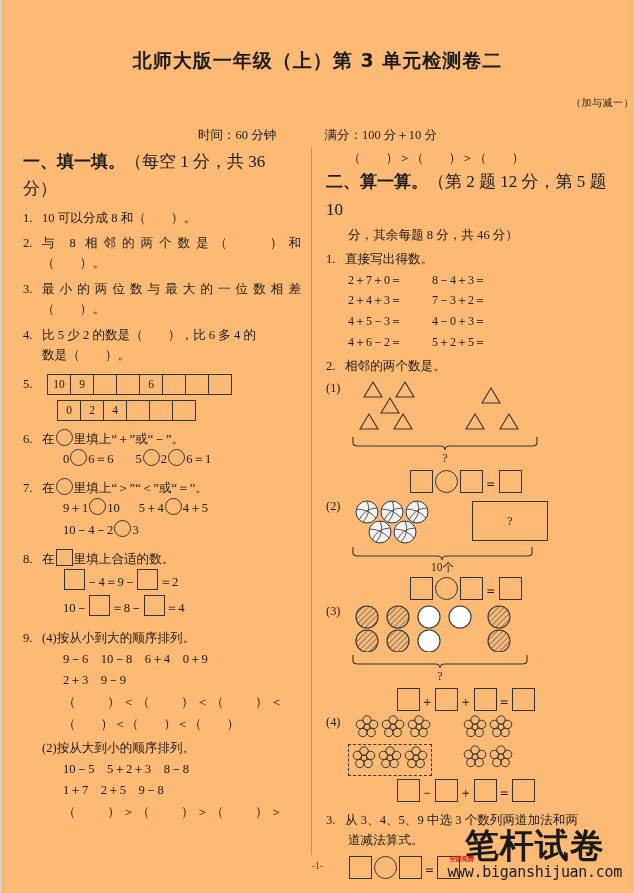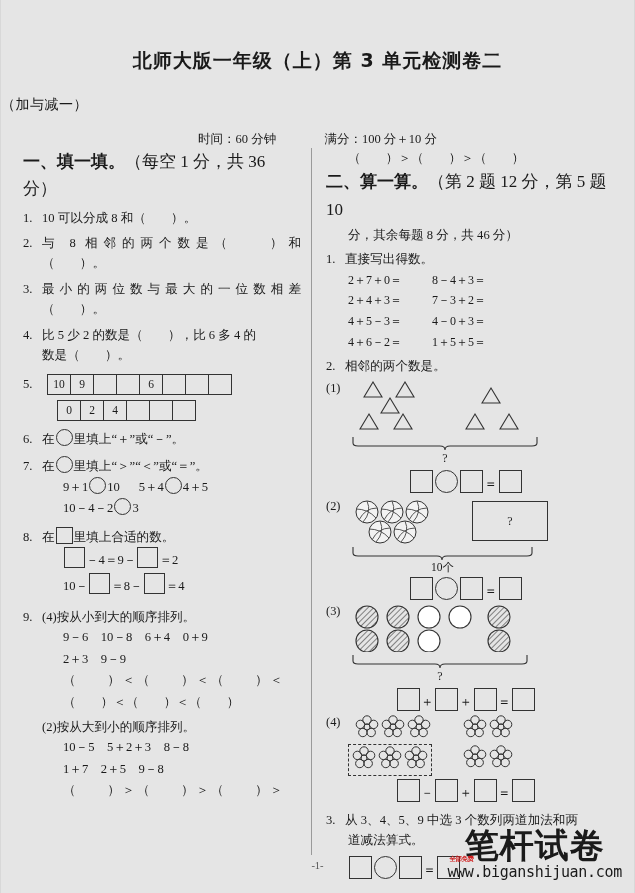--- a/index.html
+++ b/index.html
@@ -4,41 +4,41 @@
 <style>
   html, body {
     margin: 0;
     padding: 0;
     background: #ffffff;
   }
   .page {
     position: relative;
     width: 635px;
     height: 893px;
-    background: #e5e5e5;
+    background: #fdba74;
     font-family: "Liberation Serif", "DejaVu Serif", serif;
     color: #1a1a1a;
     overflow: hidden;
     box-sizing: border-box;
     border-left: 1px solid #d8d8d8;
     border-right: 1px solid #d8d8d8;
   }
 
   
   .doc-title {
     text-align: center;
     font-size: 19px;
     font-weight: bold;
     letter-spacing: 1px;
     margin: 48px 0 0 0;
     font-family: "DejaVu Sans", "Liberation Sans", sans-serif;
   }
   .doc-subtitle {
-    text-align: left;
-    font-size: 14px;
+    text-align: right;
+    font-size: 10px;
     margin-top: 22px;
     letter-spacing: 0.5px;
   }
   .doc-meta {
     text-align: center;
     font-size: 12.5px;
     margin-top: 17px;
   }
   .doc-meta .gap { display: inline-block; width: 42px; }
 
@@ -289,20 +289,25 @@
             </tr>
           </tbody>
         </table>
 
       <div class="q" style="margin-top:8px">
         <span class="q-num">6.</span>
         <span class="q-body">
           <span>在</span><span class="circ"></span><span>里填上“＋”或“－”。</span>
         </span>
       </div>
+      <div class="indent2">
+        <span>0</span><span class="circ"></span><span>6＝6</span>
+        &nbsp;&nbsp;&nbsp;&nbsp;&nbsp;
+        <span>5</span><span class="circ"></span><span>2</span><span class="circ"></span><span>6＝1</span>
+      </div>
 
       <div class="q" style="margin-top:7px">
         <span class="q-num">7.</span>
         <span class="q-body">
           <span>在</span><span class="circ"></span><span>里填上“＞”“＜”或“＝”。</span>
         </span>
       </div>
       <div class="indent2">
         <span>9＋1</span><span class="circ"></span><span>10</span>
         &nbsp;&nbsp;&nbsp;&nbsp;
@@ -349,21 +354,21 @@
       <div class="indent" style="padding-left:22px">分，其余每题 8 分，共 46 分）</div>
 
       <div class="q" style="margin-top:4px">
         <span class="q-num">1.</span>
         <span class="q-body">直接写出得数。</span>
       </div>
       <div class="calc-grid" id="calc-grid">
           <div><span class="c1">2＋7＋0＝</span><span>8－4＋3＝</span></div>
           <div><span class="c1">2＋4＋3＝</span><span>7－3＋2＝</span></div>
           <div><span class="c1">4＋5－3＝</span><span>4－0＋3＝</span></div>
-          <div><span class="c1">4＋6－2＝</span><span>1＋5＋5＝</span></div>
+          <div><span class="c1">4＋6－2＝</span><span>5＋2＋5＝</span></div>
         </div>
 
       <div class="q" style="margin-top:4px">
         <span class="q-num">2.</span>
         <span class="q-body">相邻的两个数是。</span>
       </div>
 
       <div class="fig">
         <span class="fig-label">(1)</span>
         <span class="shape-rows">

